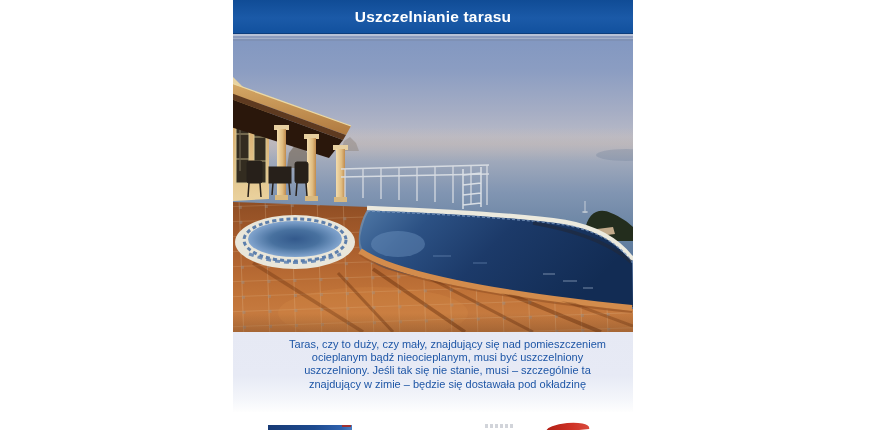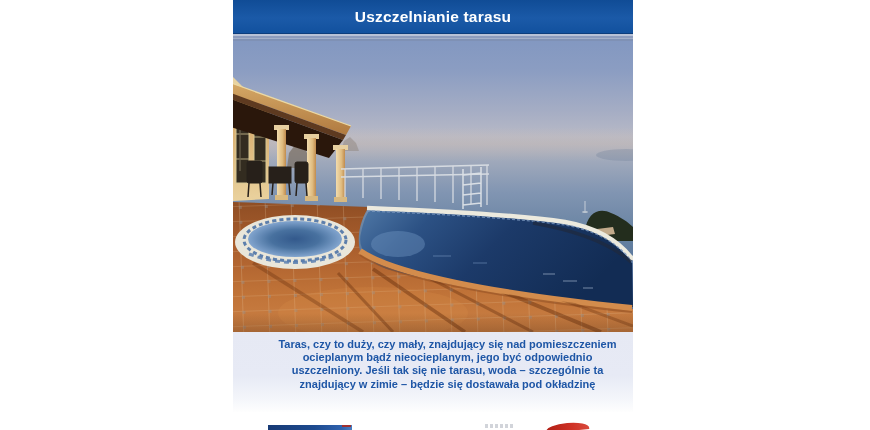--- a/index.html
+++ b/index.html
@@ -29,21 +29,21 @@
   }
   .photo{
     position:absolute;left:0;top:41px;width:400px;height:291px;overflow:hidden;
   }
   .intro-panel{
     position:absolute;left:0;top:332px;width:400px;height:80px;
     background:linear-gradient(180deg,#e6e9f4 0%,#e7eaf5 55%,#f3f5fa 82%,#fefefe 100%);
     text-align:center;padding-top:6px;box-sizing:border-box;
   }
   .intro-line{
-    color:#1e56a6;font-size:11px;font-weight:bold;line-height:13.2px;white-space:nowrap;padding-left:29px;
+    color:#1e56a6;font-size:11px;font-weight:normal;line-height:13.2px;white-space:nowrap;padding-left:29px;
   }
   .logos-row{position:absolute;left:0;top:418px;width:400px;height:12px;}
   .logo-navy{
     position:absolute;left:35px;top:7px;width:84px;height:5px;
     background:linear-gradient(90deg,#173a75 0%,#1d4a8f 55%,#2f62ae 88%,#4a7ec2 100%);
   }
   .logo-navy-redtip{
     position:absolute;left:109px;top:7px;width:9px;height:2px;background:#a03030;
   }
   .logo-graytext{
@@ -219,22 +219,22 @@
         <path d="M105,232 L160,291" stroke-width="3" opacity=".35"></path>
         <path d="M20,222 L130,291" stroke-width="3.5" opacity=".3"></path>
       </g>
 
       <rect x="0" y="272" width="400" height="19" fill="url(#botG)"></rect>
     </svg>
   </div>
 
   <section class="intro-panel">
     <div class="intro-line">Taras, czy to duży, czy mały, znajdujący się nad pomieszczeniem</div>
-    <div class="intro-line">ocieplanym bądź nieocieplanym, jego być odpowiednio</div>
-    <div class="intro-line">uszczelniony. Jeśli tak się nie tarasu, woda – szczególnie ta</div>
+    <div class="intro-line">ocieplanym bądź nieocieplanym, musi być uszczelniony</div>
+    <div class="intro-line">uszczelniony. Jeśli tak się nie stanie, musi – szczególnie ta</div>
     <div class="intro-line">znajdujący w zimie – będzie się dostawała pod okładzinę</div>
   </section>
 
   <div class="logos-row">
     <div class="logo-navy"></div>
     <div class="logo-navy-redtip"></div>
     <div class="logo-graytext"></div>
     <div class="logo-red"></div>
   </div>
 

